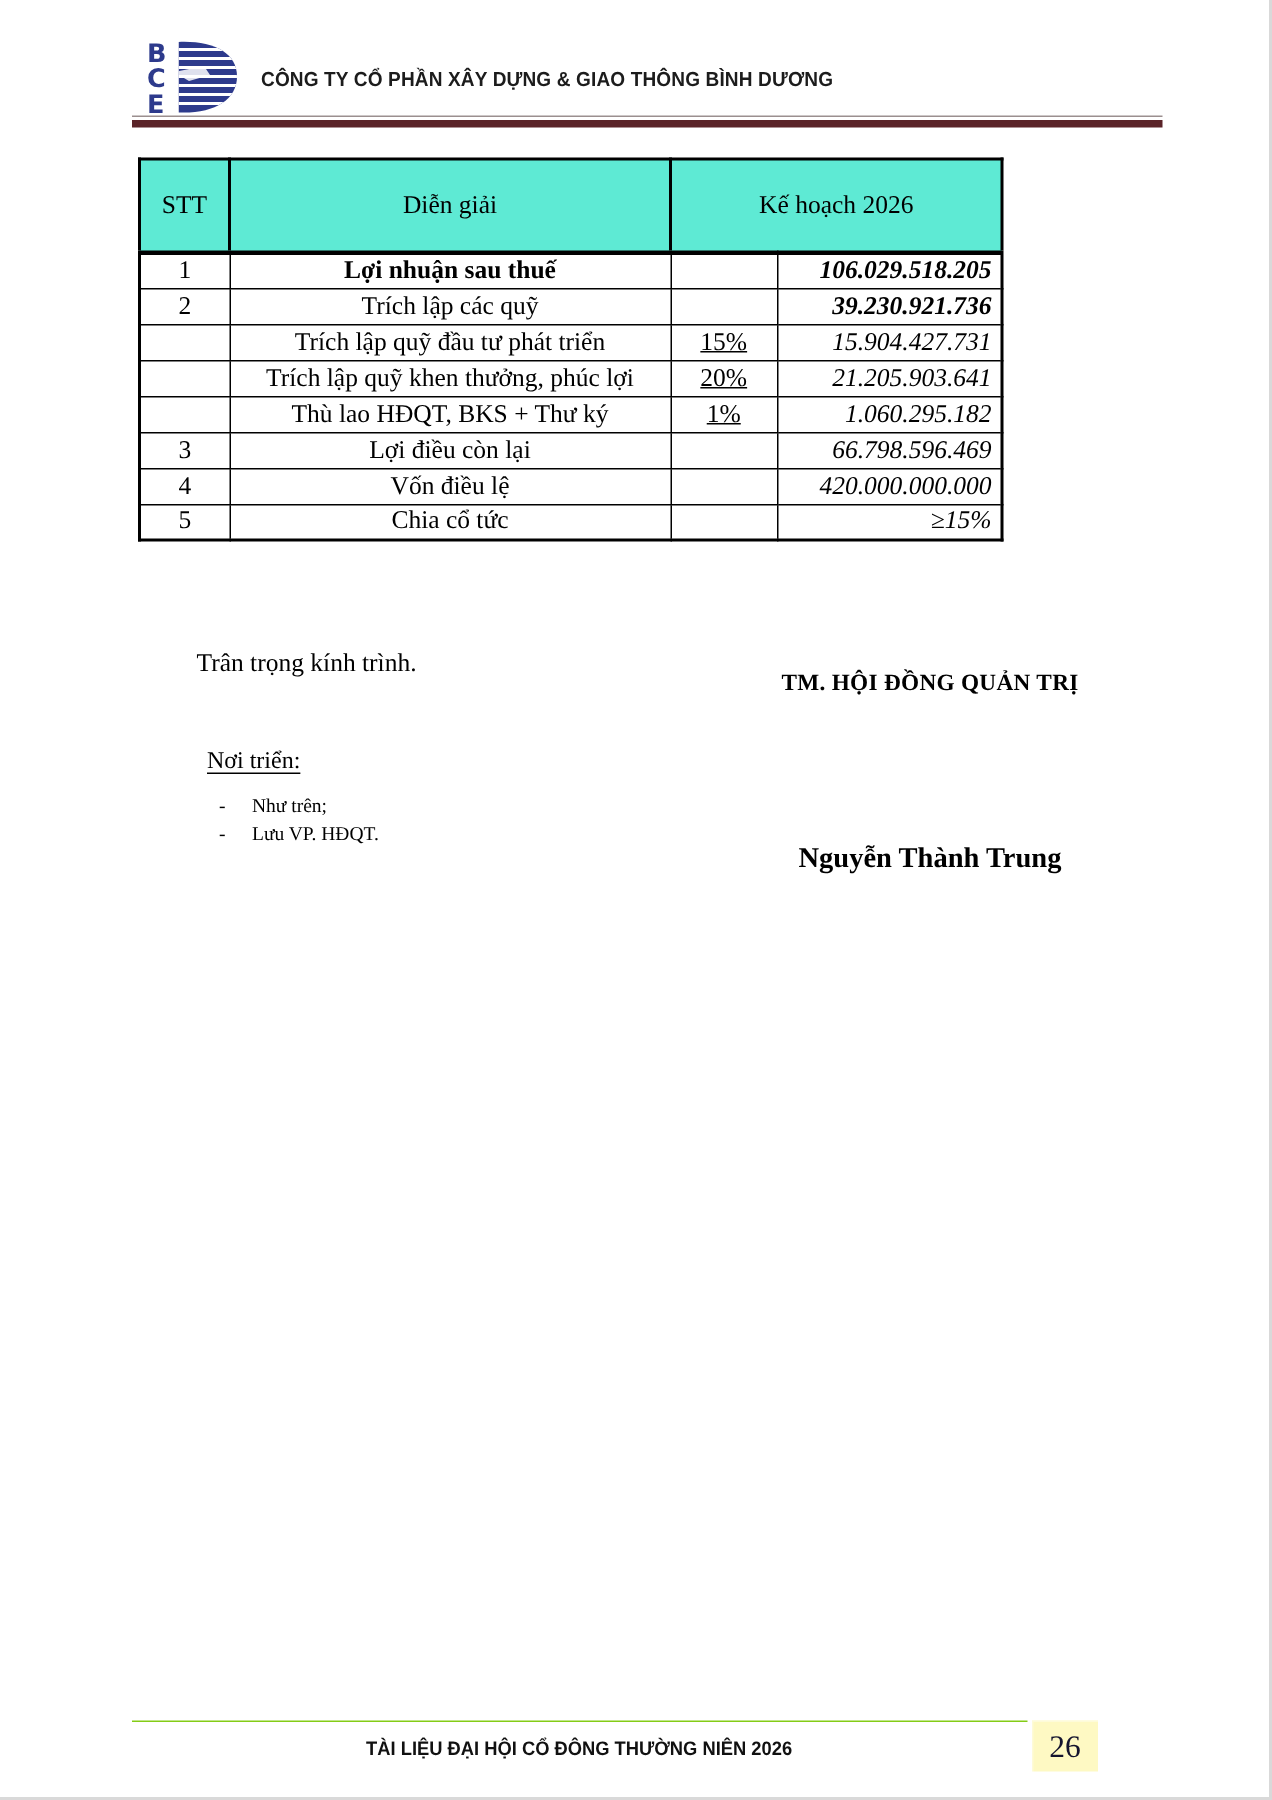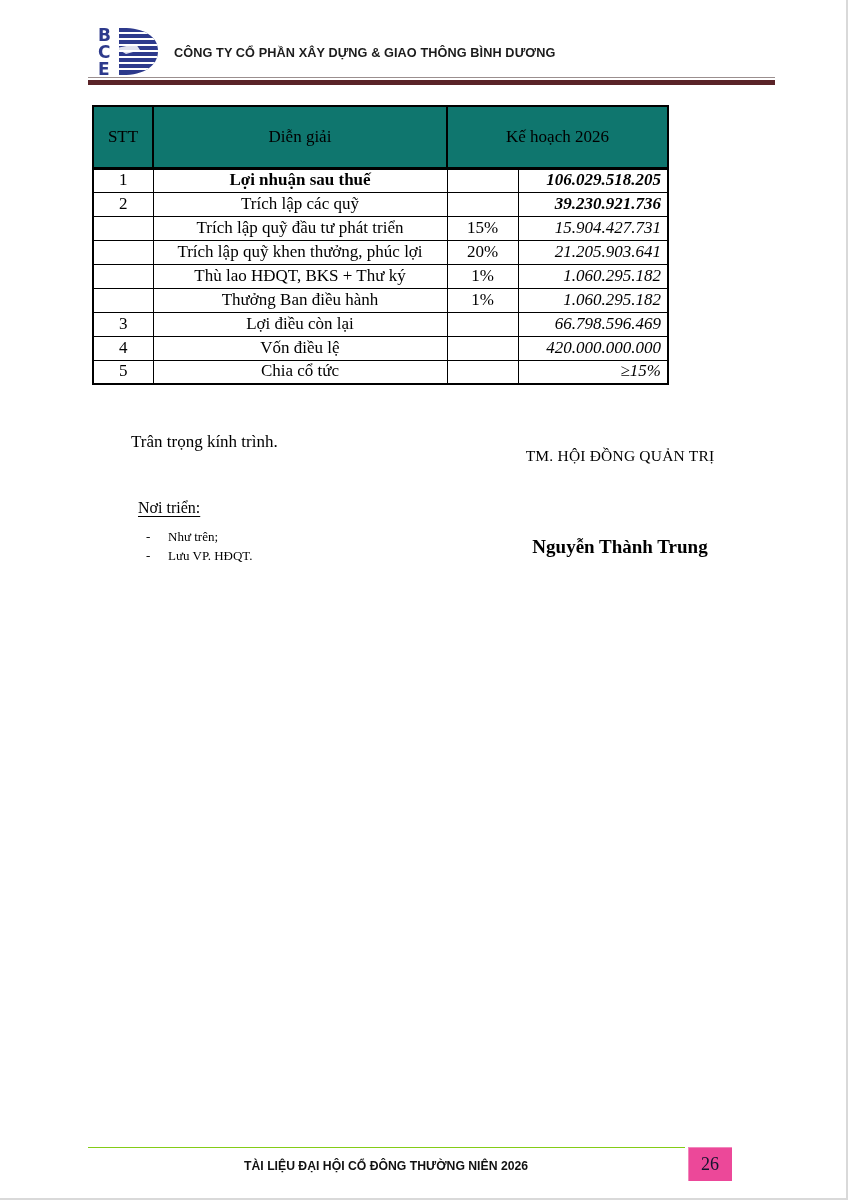--- a/index.html
+++ b/index.html
@@ -54,60 +54,60 @@
     position: absolute;
     top: 105px; left: 92px;
     width: 575px;
     border-collapse: collapse;
     table-layout: fixed;
     font-size: 17px;
   }
   table.plan { border: 2px solid #000; }
   table.plan th {
     height: 62px;
-    background: #0f766e;
+    background: #5eead4;
     font-weight: normal;
     border: 2px solid #000;
     border-bottom: 3px solid #000;
     text-align: center;
     vertical-align: middle;
   }
   table.plan td {
     height: 24px;
     border: 1px solid #000;
     vertical-align: middle;
     padding: 0 6px;
     line-height: 1.1;
   }
   td.c-stt { text-align: center; }
   td.c-desc { text-align: center; padding-left: 8px; }
-  td.c-pct { text-align: center; }
+  td.c-pct { text-align: center; text-decoration: underline; }
   td.c-val { text-align: right; padding-right: 6px; font-style: italic; }
   .b { font-weight: bold; }
 
   
   .closing {
     position: absolute;
     top: 432px; left: 131px;
     font-size: 17px;
   }
   .signature {
     position: absolute;
     top: 447px; left: 470px;
     width: 300px;
     text-align: center;
   }
   .sig-line1, .sig-line2 {
-    font-weight: normal;
+    font-weight: bold;
     font-size: 15.5px;
     letter-spacing: 0.2px;
   }
   .sig-line2 { margin-top: 7px; }
   .sig-name {
-    margin-top: 71px;
+    margin-top: 97px;
     font-weight: bold;
     font-size: 19px;
   }
 
   
   .recipients-label {
     position: absolute;
     top: 499px; left: 138px;
     font-size: 16px;
     text-decoration: underline;
@@ -138,26 +138,26 @@
     font-size: 13px;
     color: #111;
     transform: scaleX(0.94);
     transform-origin: center;
     white-space: nowrap;
   }
   .page-badge {
     position: absolute;
     top: 1147px; left: 688px;
     width: 44px; height: 34px;
-    background: #ec4899;
+    background: #fef9c3;
     box-shadow: inset 1px 1px 0 rgba(255,255,255,0.35);
     display: flex;
     align-items: center;
     justify-content: center;
-    font-size: 18px;
+    font-size: 21px;
     color: #14142e;
   }
 </style>
 </head>
 <body>
 
 <div class="page">
 
   <div class="brand">
     <svg class="logo-mark" viewBox="0 0 64 52" xmlns="http://www.w3.org/2000/svg">
@@ -228,26 +228,20 @@
         <td class="c-pct">20%</td>
         <td class="c-val">21.205.903.641</td>
       </tr>
       <tr>
         <td class="c-stt"></td>
         <td class="c-desc">Thù lao HĐQT, BKS + Thư ký</td>
         <td class="c-pct">1%</td>
         <td class="c-val">1.060.295.182</td>
       </tr>
       <tr>
-        <td class="c-stt"></td>
-        <td class="c-desc">Thưởng Ban điều hành</td>
-        <td class="c-pct">1%</td>
-        <td class="c-val">1.060.295.182</td>
-      </tr>
-      <tr>
         <td class="c-stt">3</td>
         <td class="c-desc">Lợi điều còn lại</td>
         <td class="c-pct"></td>
         <td class="c-val">66.798.596.469</td>
       </tr>
       <tr>
         <td class="c-stt">4</td>
         <td class="c-desc">Vốn điều lệ</td>
         <td class="c-pct"></td>
         <td class="c-val">420.000.000.000</td>

